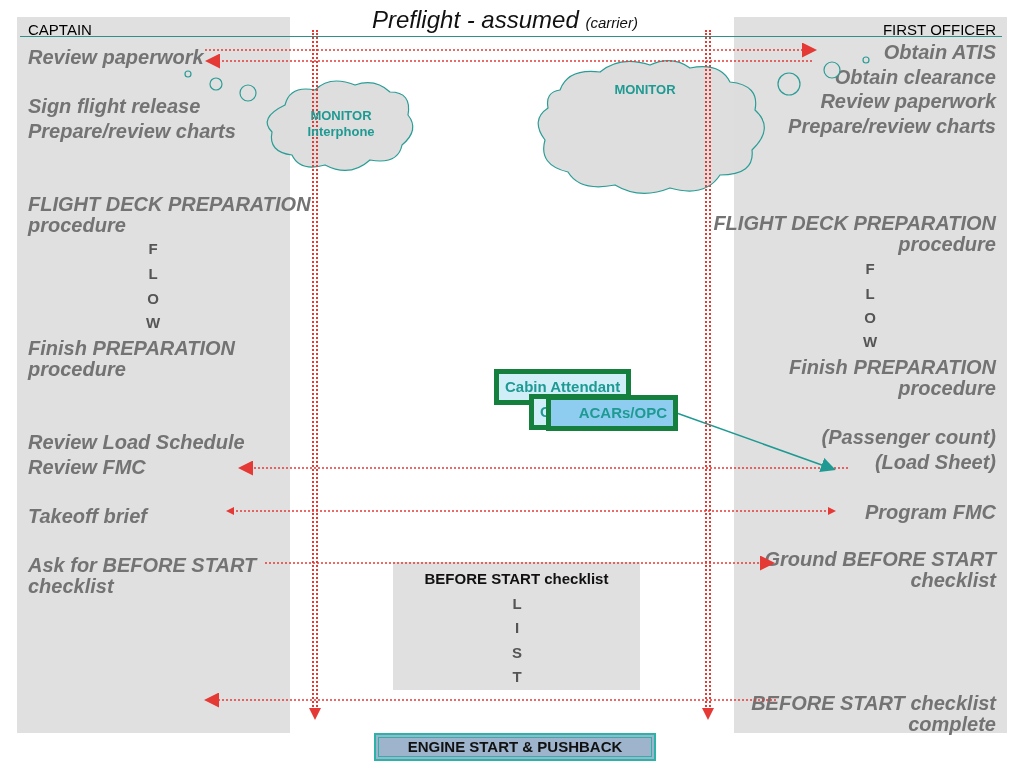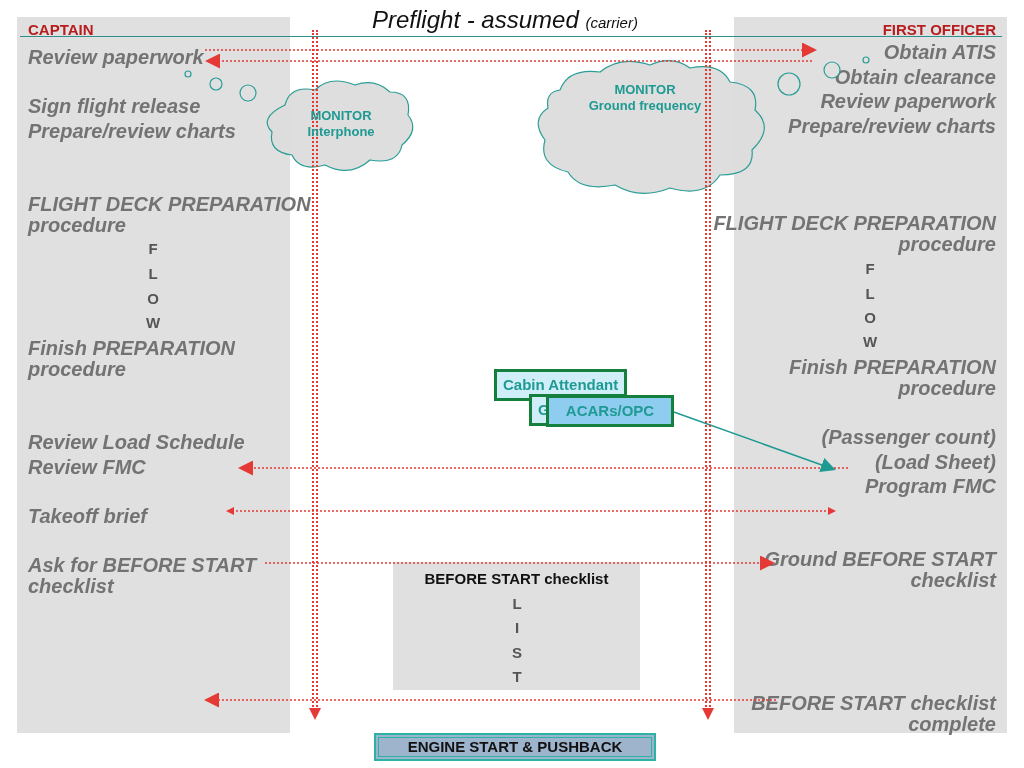--- a/index.html
+++ b/index.html
@@ -4,30 +4,30 @@
 <style>
   html, body { margin:0; padding:0; }
   body { width:1024px; height:768px; position:relative; background:#ffffff; overflow:hidden;
          font-family:"Liberation Sans", sans-serif; }
   .panel { position:absolute; background:#e0e0e0; }
   #cap-panel { left:17px; top:17px; width:273px; height:716px; }
   #fo-panel { left:734px; top:17px; width:273px; height:716px; }
   .title { position:absolute; left:372px; top:6px; font-style:italic; font-size:24px; color:#111; white-space:nowrap; }
   .title .sub { font-size:15px; }
   .rule { position:absolute; left:20px; top:36px; width:982px; height:0; border-top:1.5px solid #2f8f8a; }
-  .role { position:absolute; font-size:15px; font-weight:bold; color:#b91c1c; top:21px; }
+  .role { position:absolute; font-size:15px; font-weight:normal; color:#000000; top:21px; }
   .item { position:absolute; font-size:20px; font-weight:bold; color:#737373; line-height:21px; white-space:nowrap;font-style:italic; }
   .cap { left:28px; }
   .fo { right:28px; text-align:right; }
   .flow { position:absolute; font-size:15px; font-weight:bold; color:#555; width:20px; text-align:center; }
   .lane { position:absolute; top:30px; height:680px; width:6px;
           border-left:2px dotted #e53935; border-right:2px dotted #e53935; box-sizing:border-box; }
   .checklist { position:absolute; left:393px; top:562px; width:247px; height:128px; background:#e0e0e0; }
   .cl-title { position:absolute; top:8px; left:0; width:100%; text-align:center; font-size:15px; font-weight:bold; color:#111; }
-  .box { position:absolute; font-size:15px; font-weight:bold; color:#1e9a93; border:3px solid #15803d; text-align:center; line-height:26px; padding:0 6px; }
+  .box { position:absolute; font-size:15px; font-weight:bold; color:#1e9a93; border:5px solid #15803d; text-align:right; line-height:26px; padding:0 6px; }
   .engine { position:absolute; left:374px; top:733px; width:282px; height:28px; background:#9db4cc;
             border:2px solid #2bb3a8; outline:1px solid #2bb3a8; outline-offset:-5px; box-sizing:border-box;
             text-align:center; font-size:15px; font-weight:bold; color:#111; line-height:24px; }
   .cloud-text { position:absolute; font-size:13px; font-weight:bold; color:#1e9a93; text-align:center; line-height:16px; }
   svg.overlay { position:absolute; left:0; top:0; }
 </style>
 </head>
 <body>
 
 <div class="panel" id="cap-panel"></div>
@@ -66,21 +66,21 @@
 <div class="item fo" style="top:213px;">FLIGHT DECK PREPARATION</div>
 <div class="item fo" style="top:234px;">procedure</div>
 <div class="flow" style="left:860px; top:260px;">F</div>
 <div class="flow" style="left:860px; top:285px;">L</div>
 <div class="flow" style="left:860px; top:309px;">O</div>
 <div class="flow" style="left:860px; top:333px;">W</div>
 <div class="item fo" style="top:357px;">Finish PREPARATION</div>
 <div class="item fo" style="top:378px;">procedure</div>
 <div class="item fo" style="top:427px;">(Passenger count)</div>
 <div class="item fo" style="top:452px;">(Load Sheet)</div>
-<div class="item fo" style="top:476px;">Program FMC</div>
+<div class="item fo" style="top:502px;">Program FMC</div>
 <div class="item fo" style="top:549px;">Ground BEFORE START</div>
 <div class="item fo" style="top:570px;">checklist</div>
 <div class="item fo" style="top:693px;">BEFORE START checklist</div>
 <div class="item fo" style="top:714px;">complete</div>
 
 <div class="checklist">
   <div class="cl-title">BEFORE START checklist</div>
   <div class="flow" style="left:114px; top:33px;">L</div>
   <div class="flow" style="left:114px; top:57px;">I</div>
   <div class="flow" style="left:114px; top:82px;">S</div>
@@ -125,20 +125,19 @@
 
 <div class="lane" style="left:312px;"></div>
 <div class="lane" style="left:705px;"></div>
 
 <div class="cloud-text" style="left:296px; top:108px; width:90px;">
   <div>MONITOR</div>
   <div>Interphone</div>
 </div>
 <div class="cloud-text" style="left:540px; top:82px; width:210px;">
   <div>MONITOR</div>
-  <div>Ground frequency</div>
 </div>
 
 <div class="box" style="left:494px; top:369px; background:#cfeef8;">Cabin Attendant</div>
 <div class="box" style="left:529px; top:394px; background:#cfeef8;">Gate Agent</div>
 <div class="box" style="left:546px; top:395px; width:110px; background:#8fcdf0;">ACARs/OPC</div>
 
 <div class="engine">ENGINE START &amp; PUSHBACK</div>
 
 </body></html>

